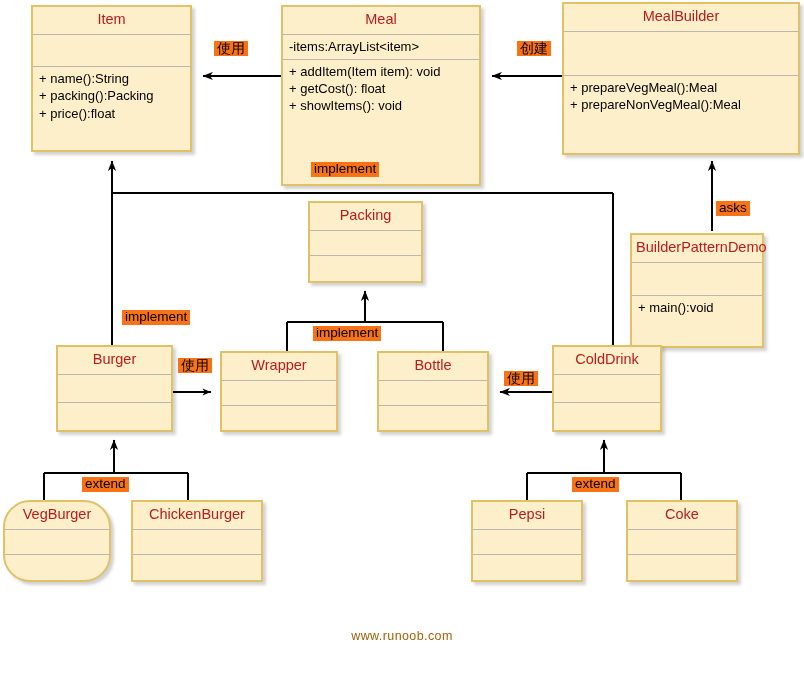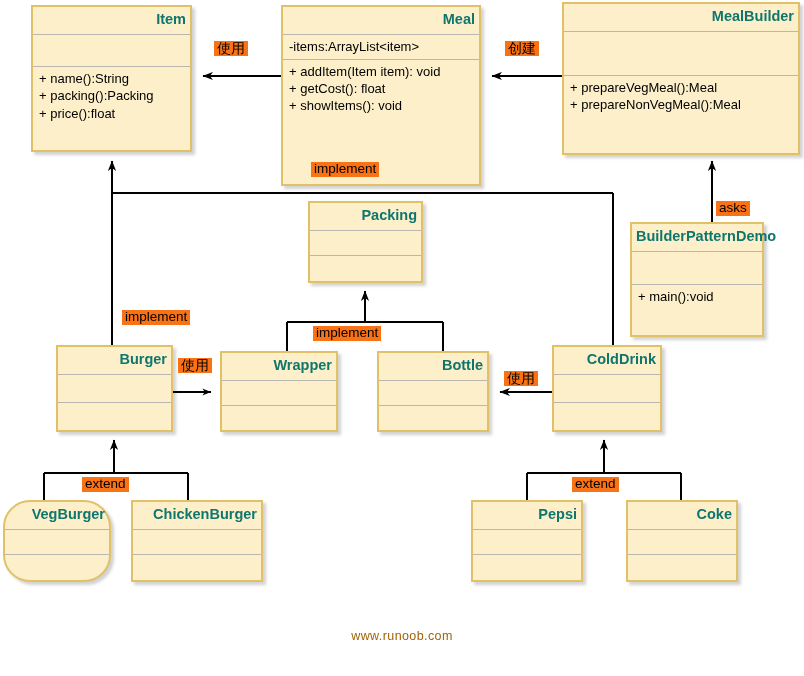--- a/index.html
+++ b/index.html
@@ -32,24 +32,24 @@
     box-sizing: border-box;
     background: #fcefc9;
     border: 2px solid #e0c167;
     box-shadow: 3px 3px 3px rgba(0,0,0,0.18);
     display: flex;
     flex-direction: column;
     z-index: 3;
   }
   .uml-name {
     box-sizing: border-box;
-    text-align: right;
-    font-weight: bold;
+    text-align: center;
+    font-weight: normal;
     font-size: 14.5px;
-    color: #0f766e;
+    color: #b91c1c;
     padding: 5px 4px 6px 4px;
     line-height: 1.1;
     white-space: nowrap;
   }
   .uml-attrs, .uml-ops {
     box-sizing: border-box;
     border-top: 1px solid #b9b8b0;
     padding: 3px 6px 4px 6px;
     font-size: 13px;
     color: #000000;
@@ -138,21 +138,21 @@
       
       <path d="M604,473 L604,440" marker-end="url(#arrow-open)"></path>
       <path d="M527,473 L681,473"></path>
       <path d="M527,473 L527,500"></path>
       <path d="M681,473 L681,500"></path>
     </g>
   </svg>
 
   <div class="edge-label cjk" style="left:214px; top:41px;">使用</div>
 
-  <div class="edge-label cjk" style="left:505px; top:41px;">创建</div>
+  <div class="edge-label cjk" style="left:517px; top:41px;">创建</div>
 
   <div class="edge-label" style="left:311px; top:162px;">implement</div>
 
   <div class="edge-label" style="left:716px; top:201px;">asks</div>
 
   <div class="edge-label" style="left:313px; top:326px;">implement</div>
 
   <div class="edge-label" style="left:122px; top:310px;">implement</div>
 
   <div class="edge-label cjk" style="left:178px; top:358px;">使用</div>
@@ -187,21 +187,21 @@
 
   <div class="uml-class" style="left:562px; top:2px; width:238px; height:153px;">
     <div class="uml-name">MealBuilder</div>
     <div class="uml-attrs uml-empty grow"></div>
     <div class="uml-ops grow">
       <div class="uml-line">+ prepareVegMeal():Meal</div>
       <div class="uml-line">+ prepareNonVegMeal():Meal</div>
     </div>
   </div>
 
-  <div class="uml-class" style="left:630px; top:222px; width:134px; height:115px;">
+  <div class="uml-class" style="left:630px; top:233px; width:134px; height:115px;">
     <div class="uml-name">BuilderPatternDemo</div>
     <div class="uml-attrs uml-empty grow"></div>
     <div class="uml-ops grow">
       <div class="uml-line">+ main():void</div>
     </div>
   </div>
 
   <div class="uml-class" style="left:308px; top:201px; width:115px; height:82px;">
     <div class="uml-name">Packing</div>
     <div class="uml-attrs uml-empty grow"></div>

